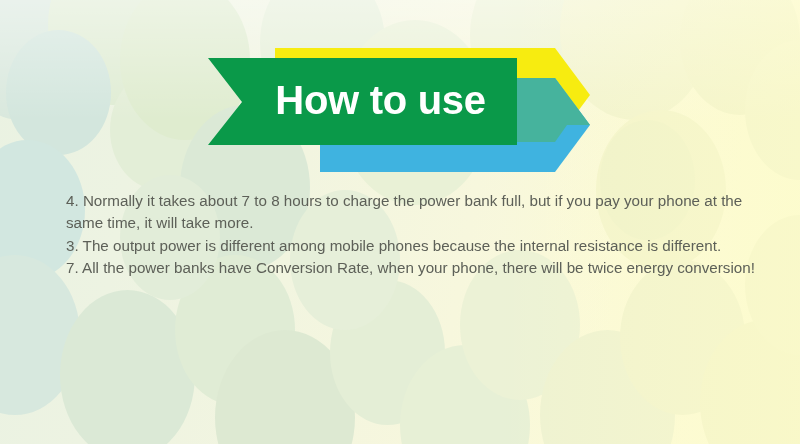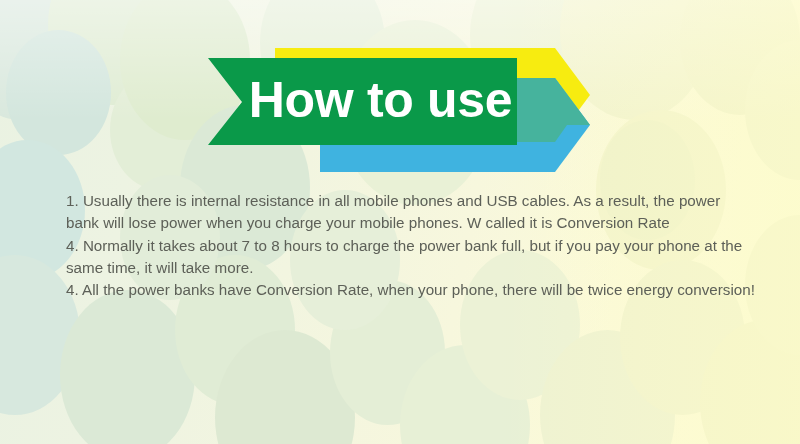--- a/index.html
+++ b/index.html
@@ -73,21 +73,21 @@
   #banner-title {
     position: absolute;
     left: 43px;
     top: 14px;
     width: 275px;
     height: 92px;
     display: flex;
     align-items: center;
     justify-content: center;
     color: #ffffff;
-    font-size: 50px;
+    font-size: 40px;
     font-weight: bold;
     letter-spacing: -0.3px;
     line-height: 1;
     white-space: nowrap;
     font-family: "Liberation Sans", sans-serif;
   }
 
   
   #body-copy {
     position: absolute;
@@ -150,18 +150,18 @@
       <polygon points="120,38 355,38 390,85 355,132 120,132" fill="#3fb3e0"></polygon>
 
       <polygon points="120,38 355,38 390,85 367,85 355,102 120,102" fill="#46b39d"></polygon>
 
       <polygon points="8,18 317,18 317,105 8,105 42,62" fill="#0a9949"></polygon>
     </svg>
     <div id="banner-title">How to use</div>
   </div>
 
   <div id="body-copy">
-    <p>1. Usually there is internal resistance in all mobile phones and USB cables. As a result, the power bank will lose power when you charge your mobile phones. W called it is Conversion Rate</p>
     <p>4. Normally it takes about 7 to 8 hours to charge the power bank full, but if you pay your phone at the same time, it will take more.</p>
-    <p>4. All the power banks have Conversion Rate, when your phone, there will be twice energy conversion!</p>
+    <p>3. The output power is different among mobile phones because the internal resistance is different.</p>
+    <p>7. All the power banks have Conversion Rate, when your phone, there will be twice energy conversion!</p>
   </div>
 
 </div>
 
 </body></html>

